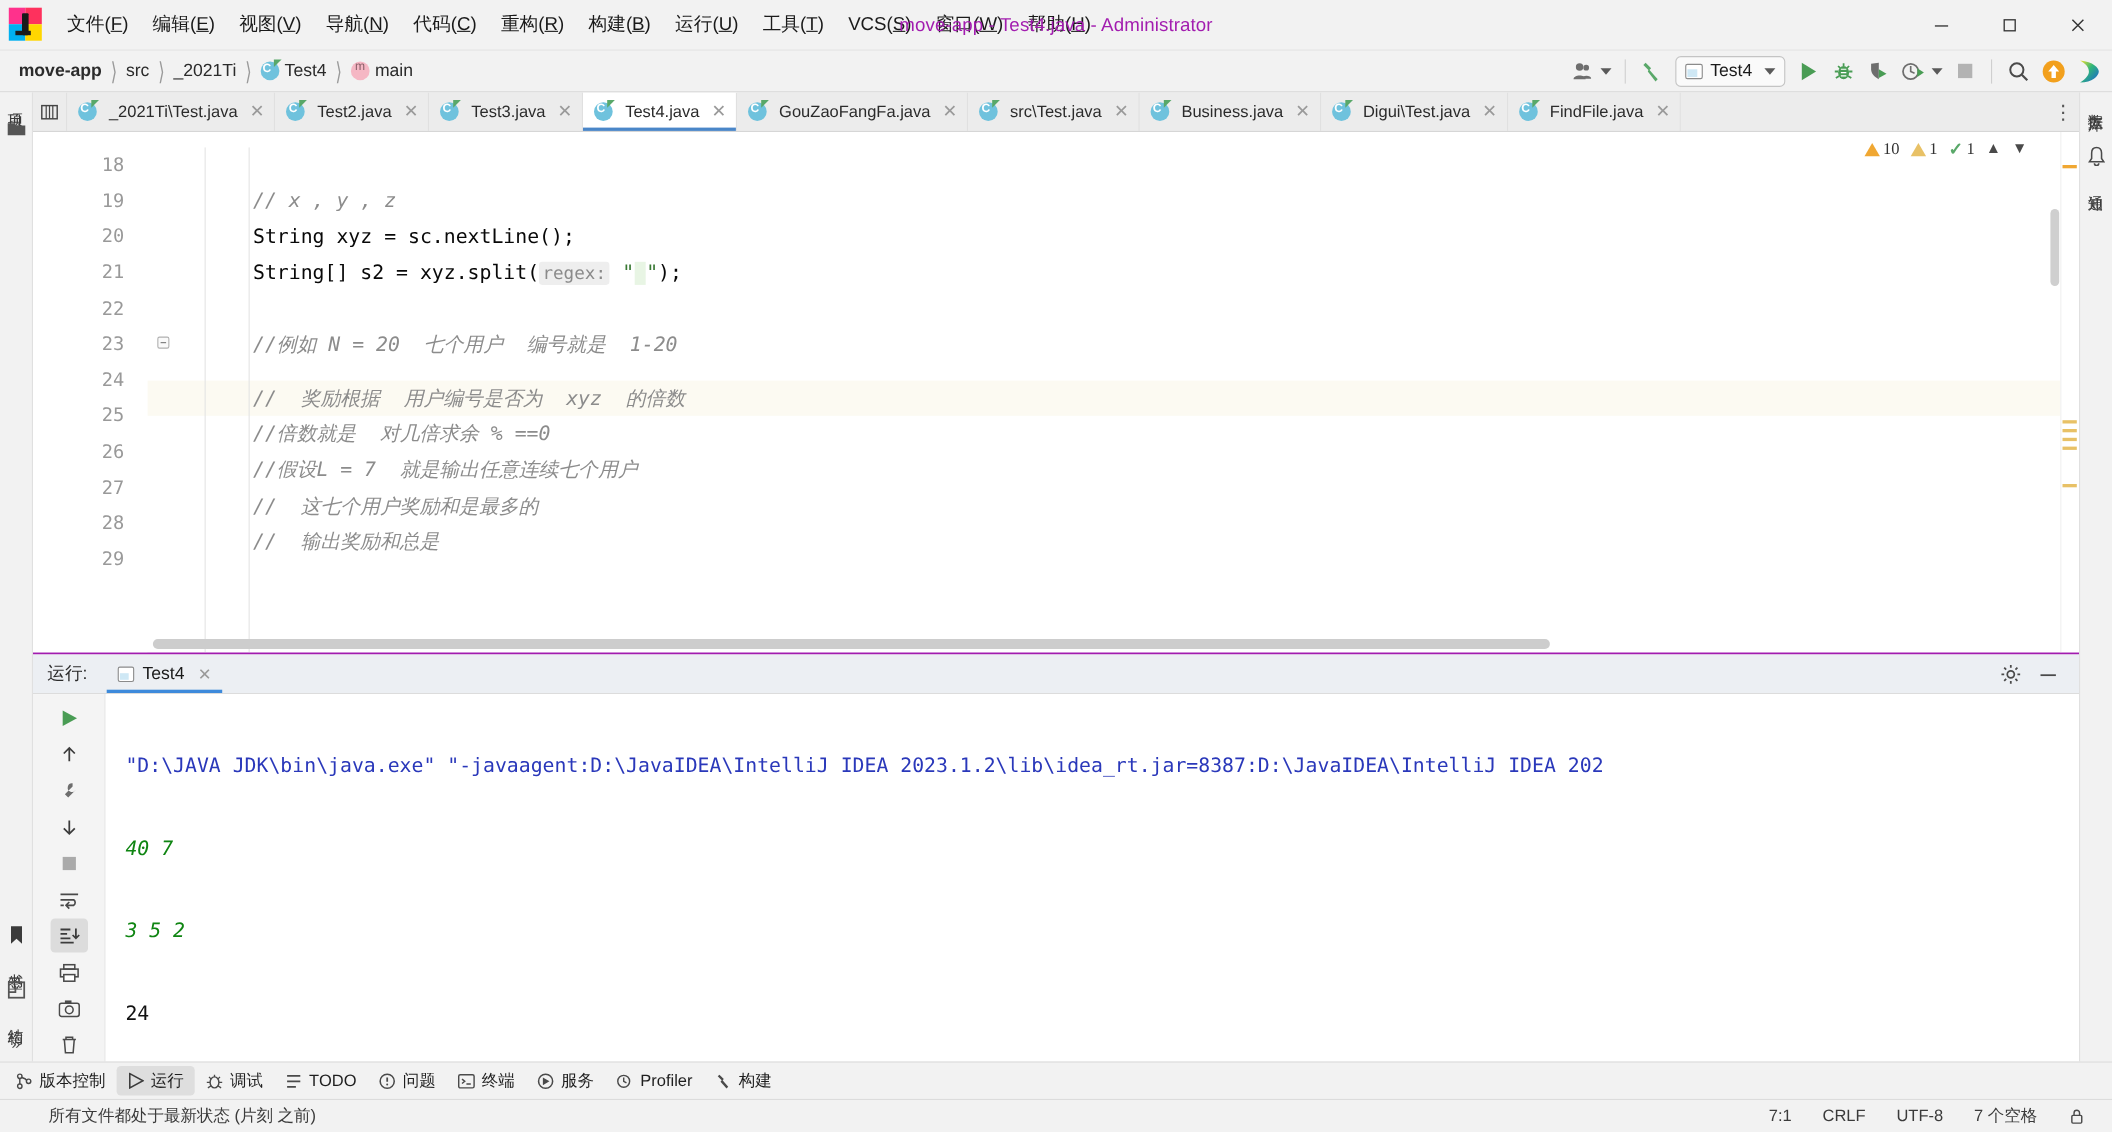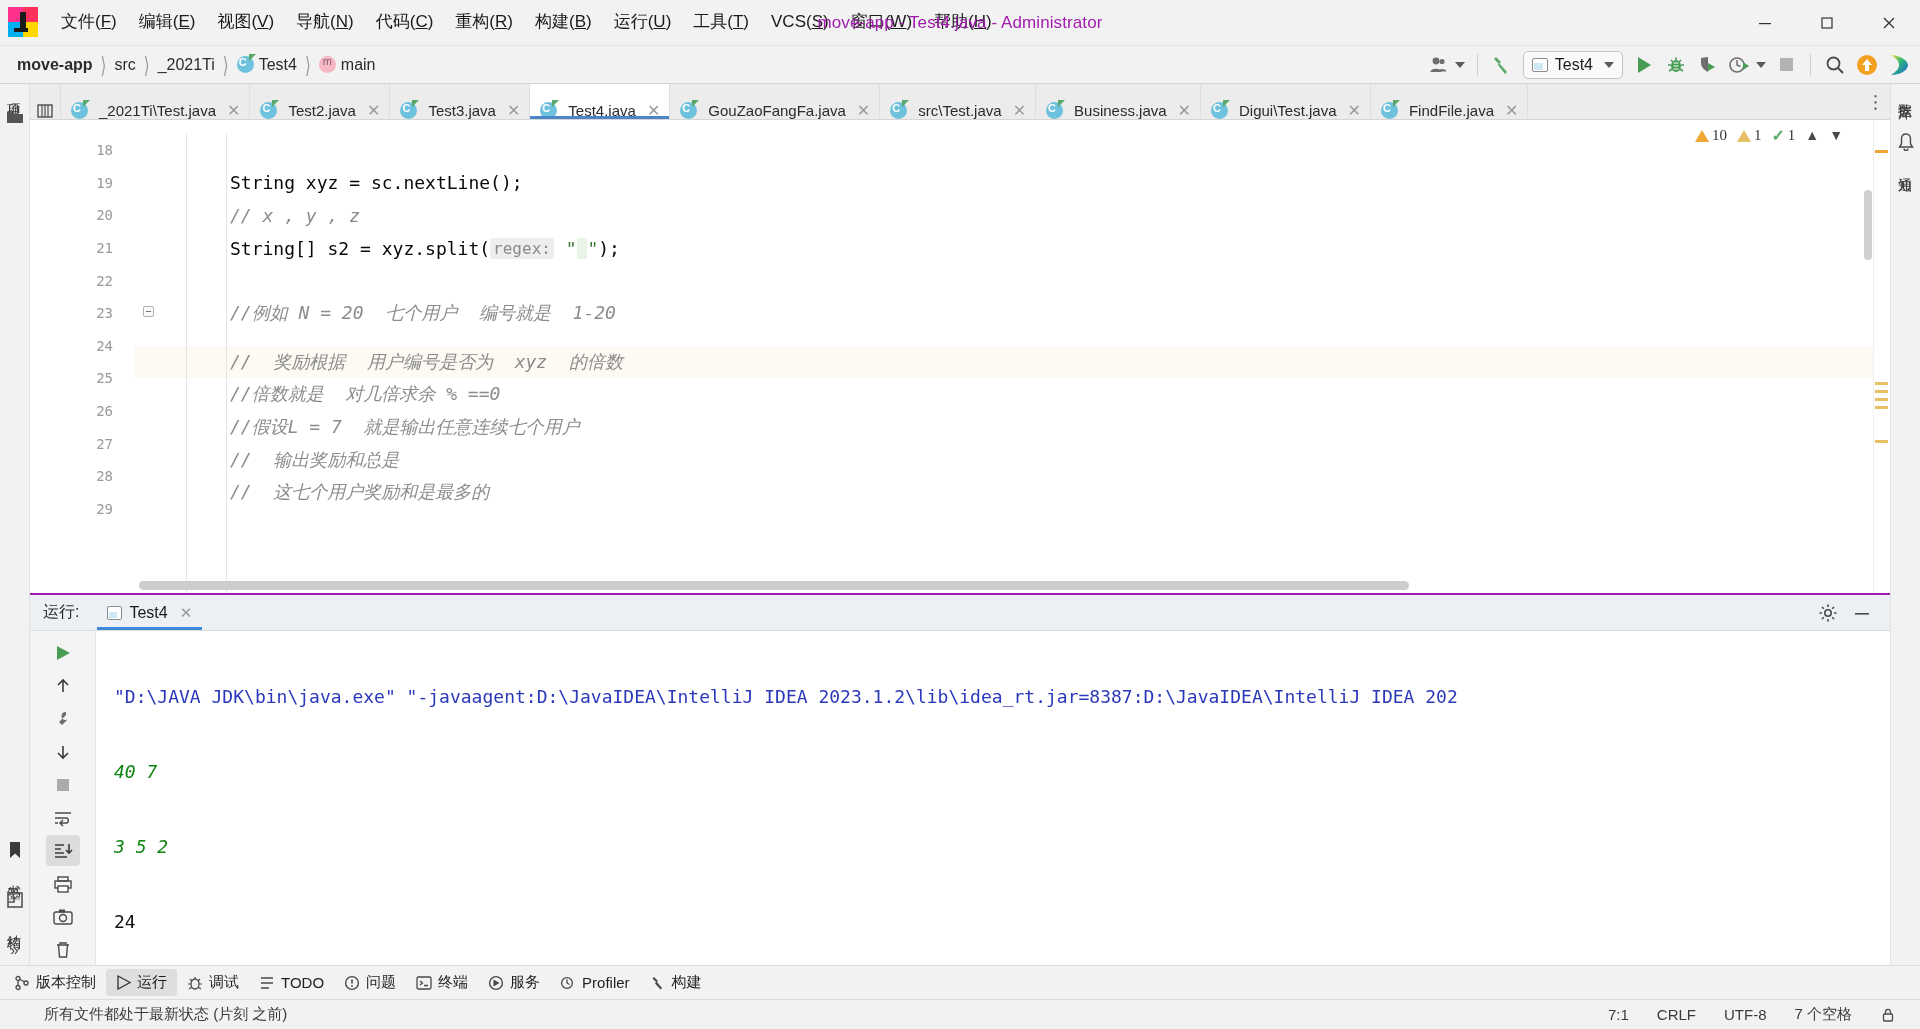--- a/index.html
+++ b/index.html
@@ -93,36 +93,36 @@
   .strip-ico { margin: 7px 0; cursor: default; }
 
   .center { flex: 1; display: flex; flex-direction: column; min-width: 0; }
 
   
   .tabs {
     height: 36px; min-height:36px; display: flex; align-items: stretch;
     background: #ececec; border-bottom: 1px solid #d6d6d6; overflow: hidden;
   }
   .tab {
-    display: flex; align-items: flex-end; gap: 6px; padding: 0 9px 0 10px;
+    display: flex; align-items: center; gap: 6px; padding: 0 9px 0 10px;
     font-size: 15px; color: #2b2b2b; cursor: default; white-space: nowrap;
     border-right: 1px solid #e0e0e0; position: relative;
   }
   .tab.active { background: #ffffff; }
   .tab.active::after {
     content: ""; position: absolute; left: 0; right: 0; bottom: 0; height: 3px; background: #4a86c8;
   }
   .tab .x { color: #9a9a9a; font-size: 16px; margin-left: 5px; line-height: 1; }
   .tabs-more { margin-left: auto; width: 28px; display:flex; align-items:center; justify-content:center; font-size:18px; color:#555; letter-spacing:1px; }
 
   
   .editor-wrap { flex: 1; display: flex; position: relative; min-height: 0; background: #ffffff; overflow: hidden; }
   .gutter {
     width: 104px; flex: none; background: #ffffff; position: relative;
-    font-family: "DejaVu Sans Mono", monospace; font-size: 14px; color: #999999;
+    font-family: "DejaVu Sans Mono", monospace; font-size: 17px; color: #999999;
   }
   .gline { height: 32.6px; display: flex; align-items: center; justify-content: flex-end; padding-right: 21px; }
   .fold-box {
     position:absolute; width:11px; height:11px; border:1px solid #b0b0b0; background:#fafafa;
     left: 7px; border-radius:2px;
   }
   .fold-box::after { content:""; position:absolute; left:2px; top:4px; width:5px; height:1px; background:#777; }
   .code-area { flex: 1; position: relative; min-width:0; overflow: hidden; }
   .cline {
     height: 32.6px; display: flex; align-items: center; padding-left: 96px;
@@ -498,25 +498,25 @@
         </div>
 
         <div class="code-area">
           <div class="indent-guide" style="left:52px; top:14px;"></div>
           <div class="indent-guide" style="left:92px; top:14px;"></div>
           <div style="height:14px"></div>
 
           <div class="cline"><span></span></div>
 
           <div class="cline">
+            <span class="cmt">// x , y , z</span>
+          </div>
+
+          <div class="cline">
             <span class="txt">String xyz = sc.nextLine();</span>
-          </div>
-
-          <div class="cline">
-            <span class="cmt">// x , y , z</span>
           </div>
 
           <div class="cline">
             <span class="txt">String[] s2 = xyz.split(</span><span class="hint">regex:</span><span class="str"> "</span><span class="str" style="background:#e8f5e4;"> </span><span class="str">"</span><span class="txt">);</span>
           </div>
 
           <div class="cline"></div>
 
           <div class="cline">
             <span class="cmt">//例如 N = 20  七个用户  编号就是  1-20</span>
@@ -524,24 +524,24 @@
           <div class="cline hl">
             <span class="cmt">//  奖励根据  用户编号是否为  xyz  的倍数</span>
           </div>
           <div class="cline">
             <span class="cmt">//倍数就是  对几倍求余 % ==0</span>
           </div>
           <div class="cline">
             <span class="cmt">//假设L = 7  就是输出任意连续七个用户</span>
           </div>
           <div class="cline">
+            <span class="cmt">//  这七个用户奖励和是最多的</span>
+          </div>
+          <div class="cline">
             <span class="cmt">//  输出奖励和总是</span>
-          </div>
-          <div class="cline">
-            <span class="cmt">//  这七个用户奖励和是最多的</span>
           </div>
 
           <div class="ed-hscroll" style="left:0;right:0;bottom:2px;">
             <div class="ed-hthumb" style="left:5px;"></div>
           </div>
         </div>
 
         <div class="errstripe">
           <div class="es-mark" style="top:30px; background:#f0a732;"></div>
           <div class="es-mark" style="top:262px; background:#e8c166;"></div>

